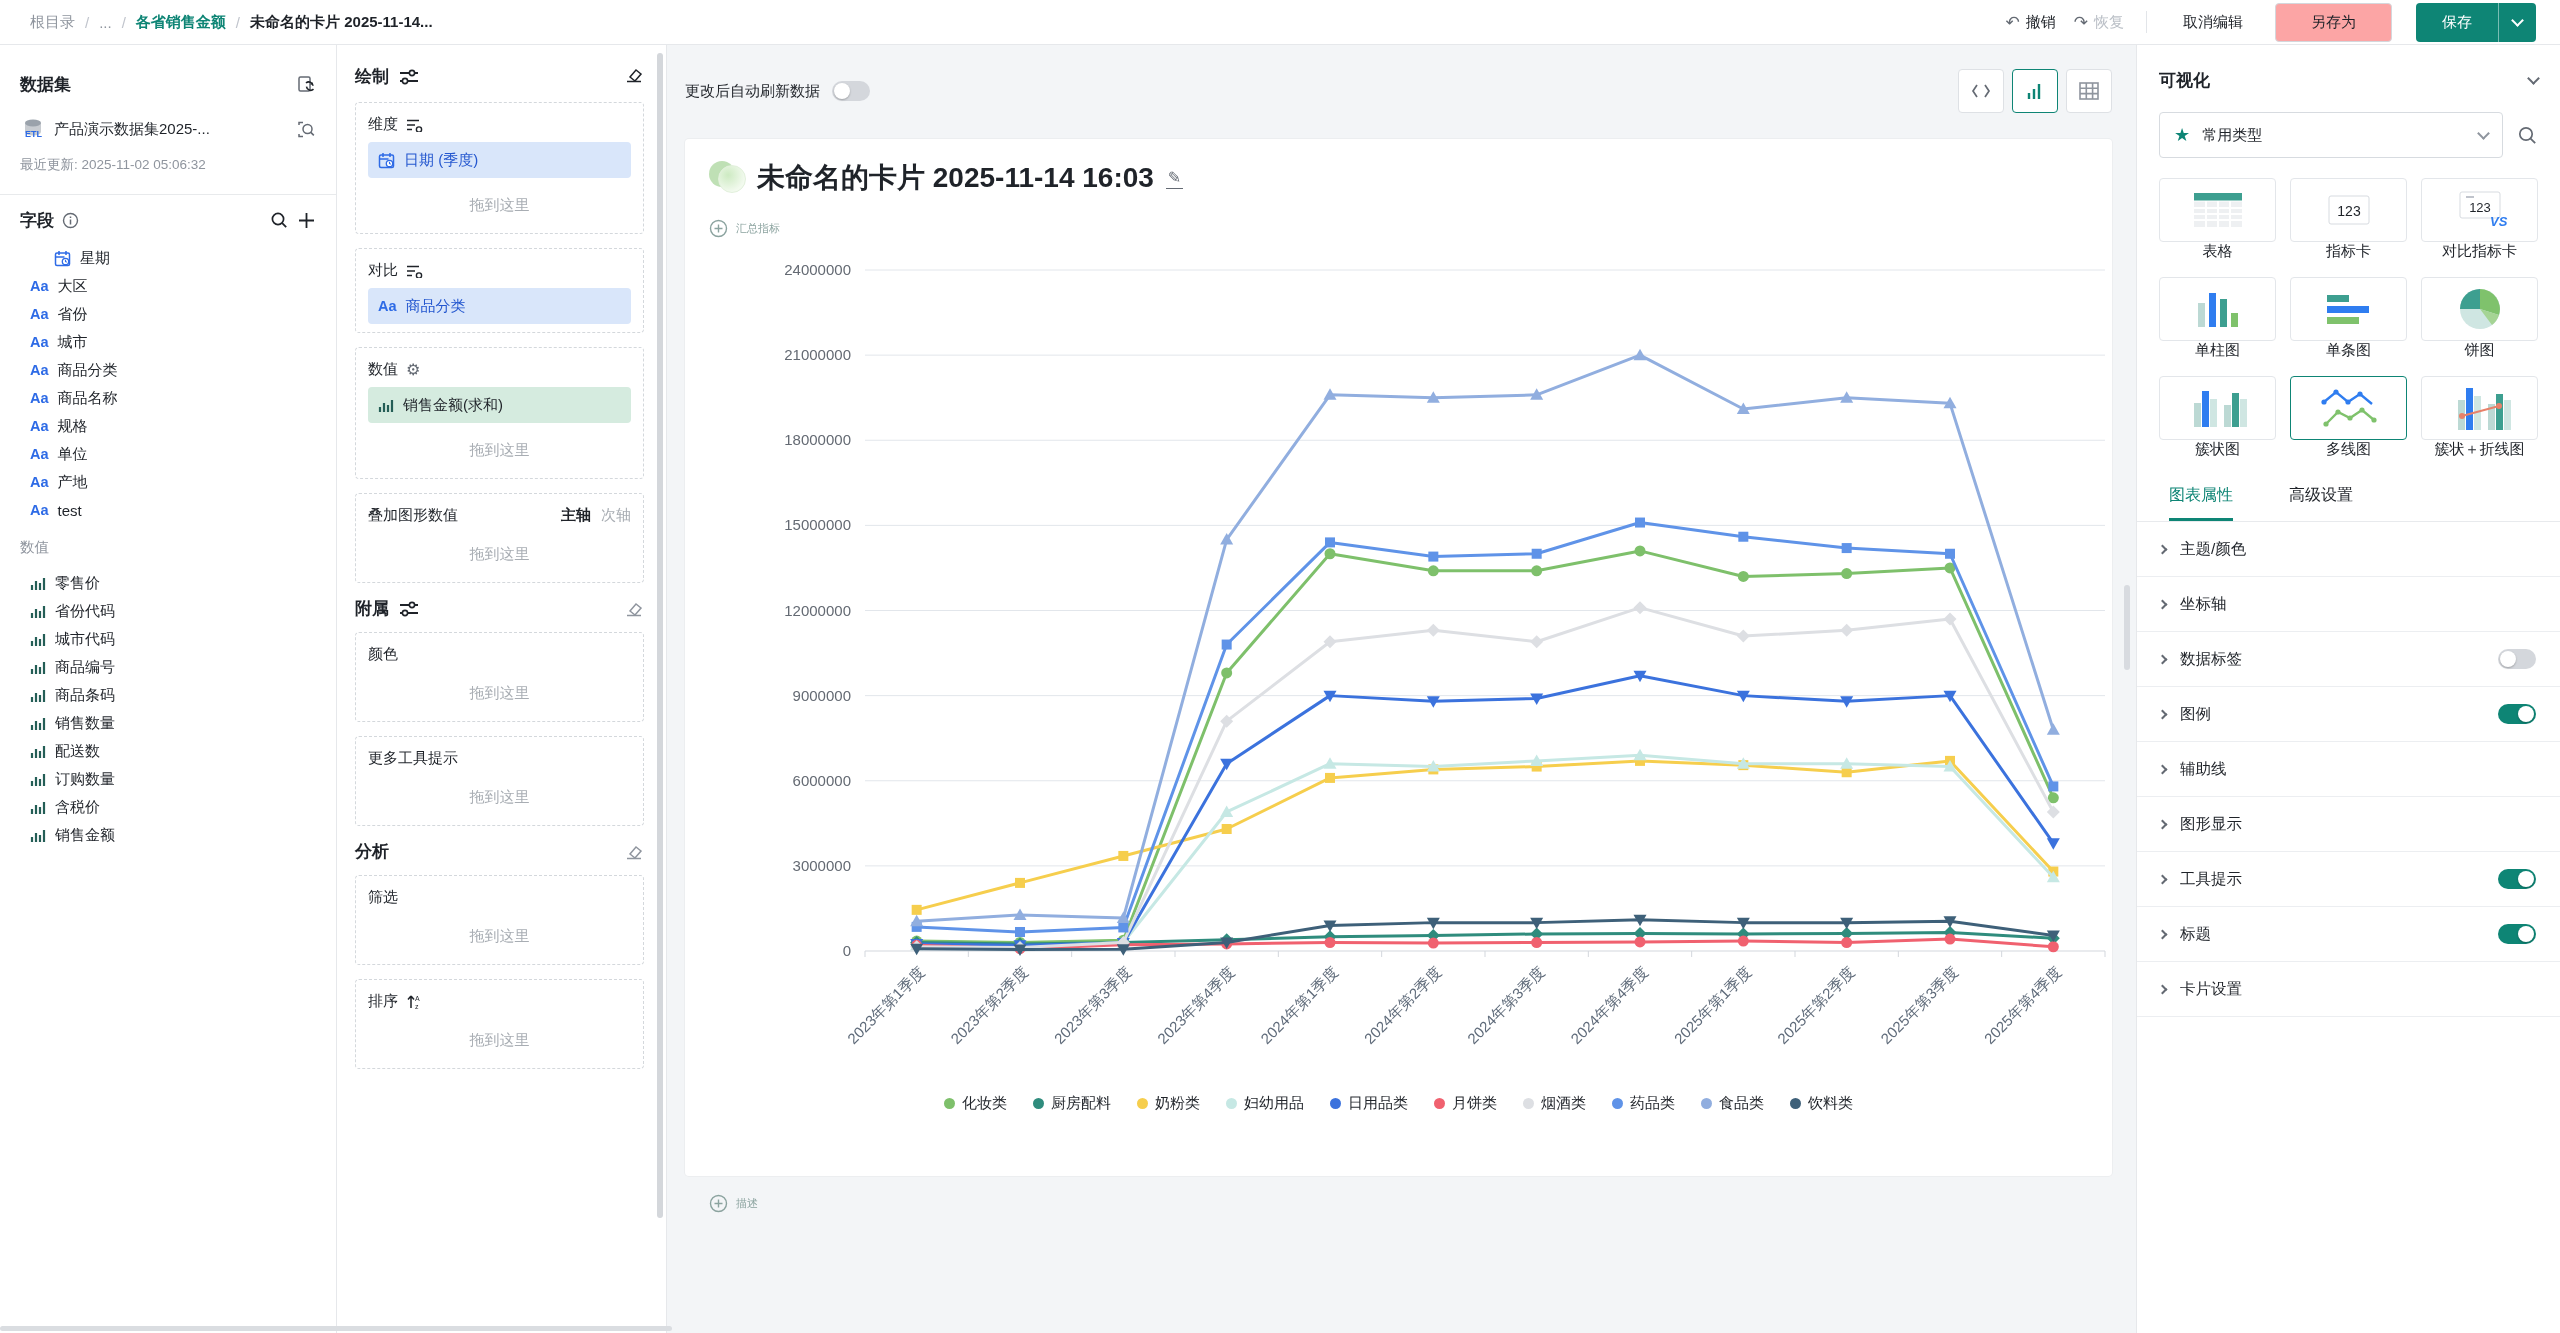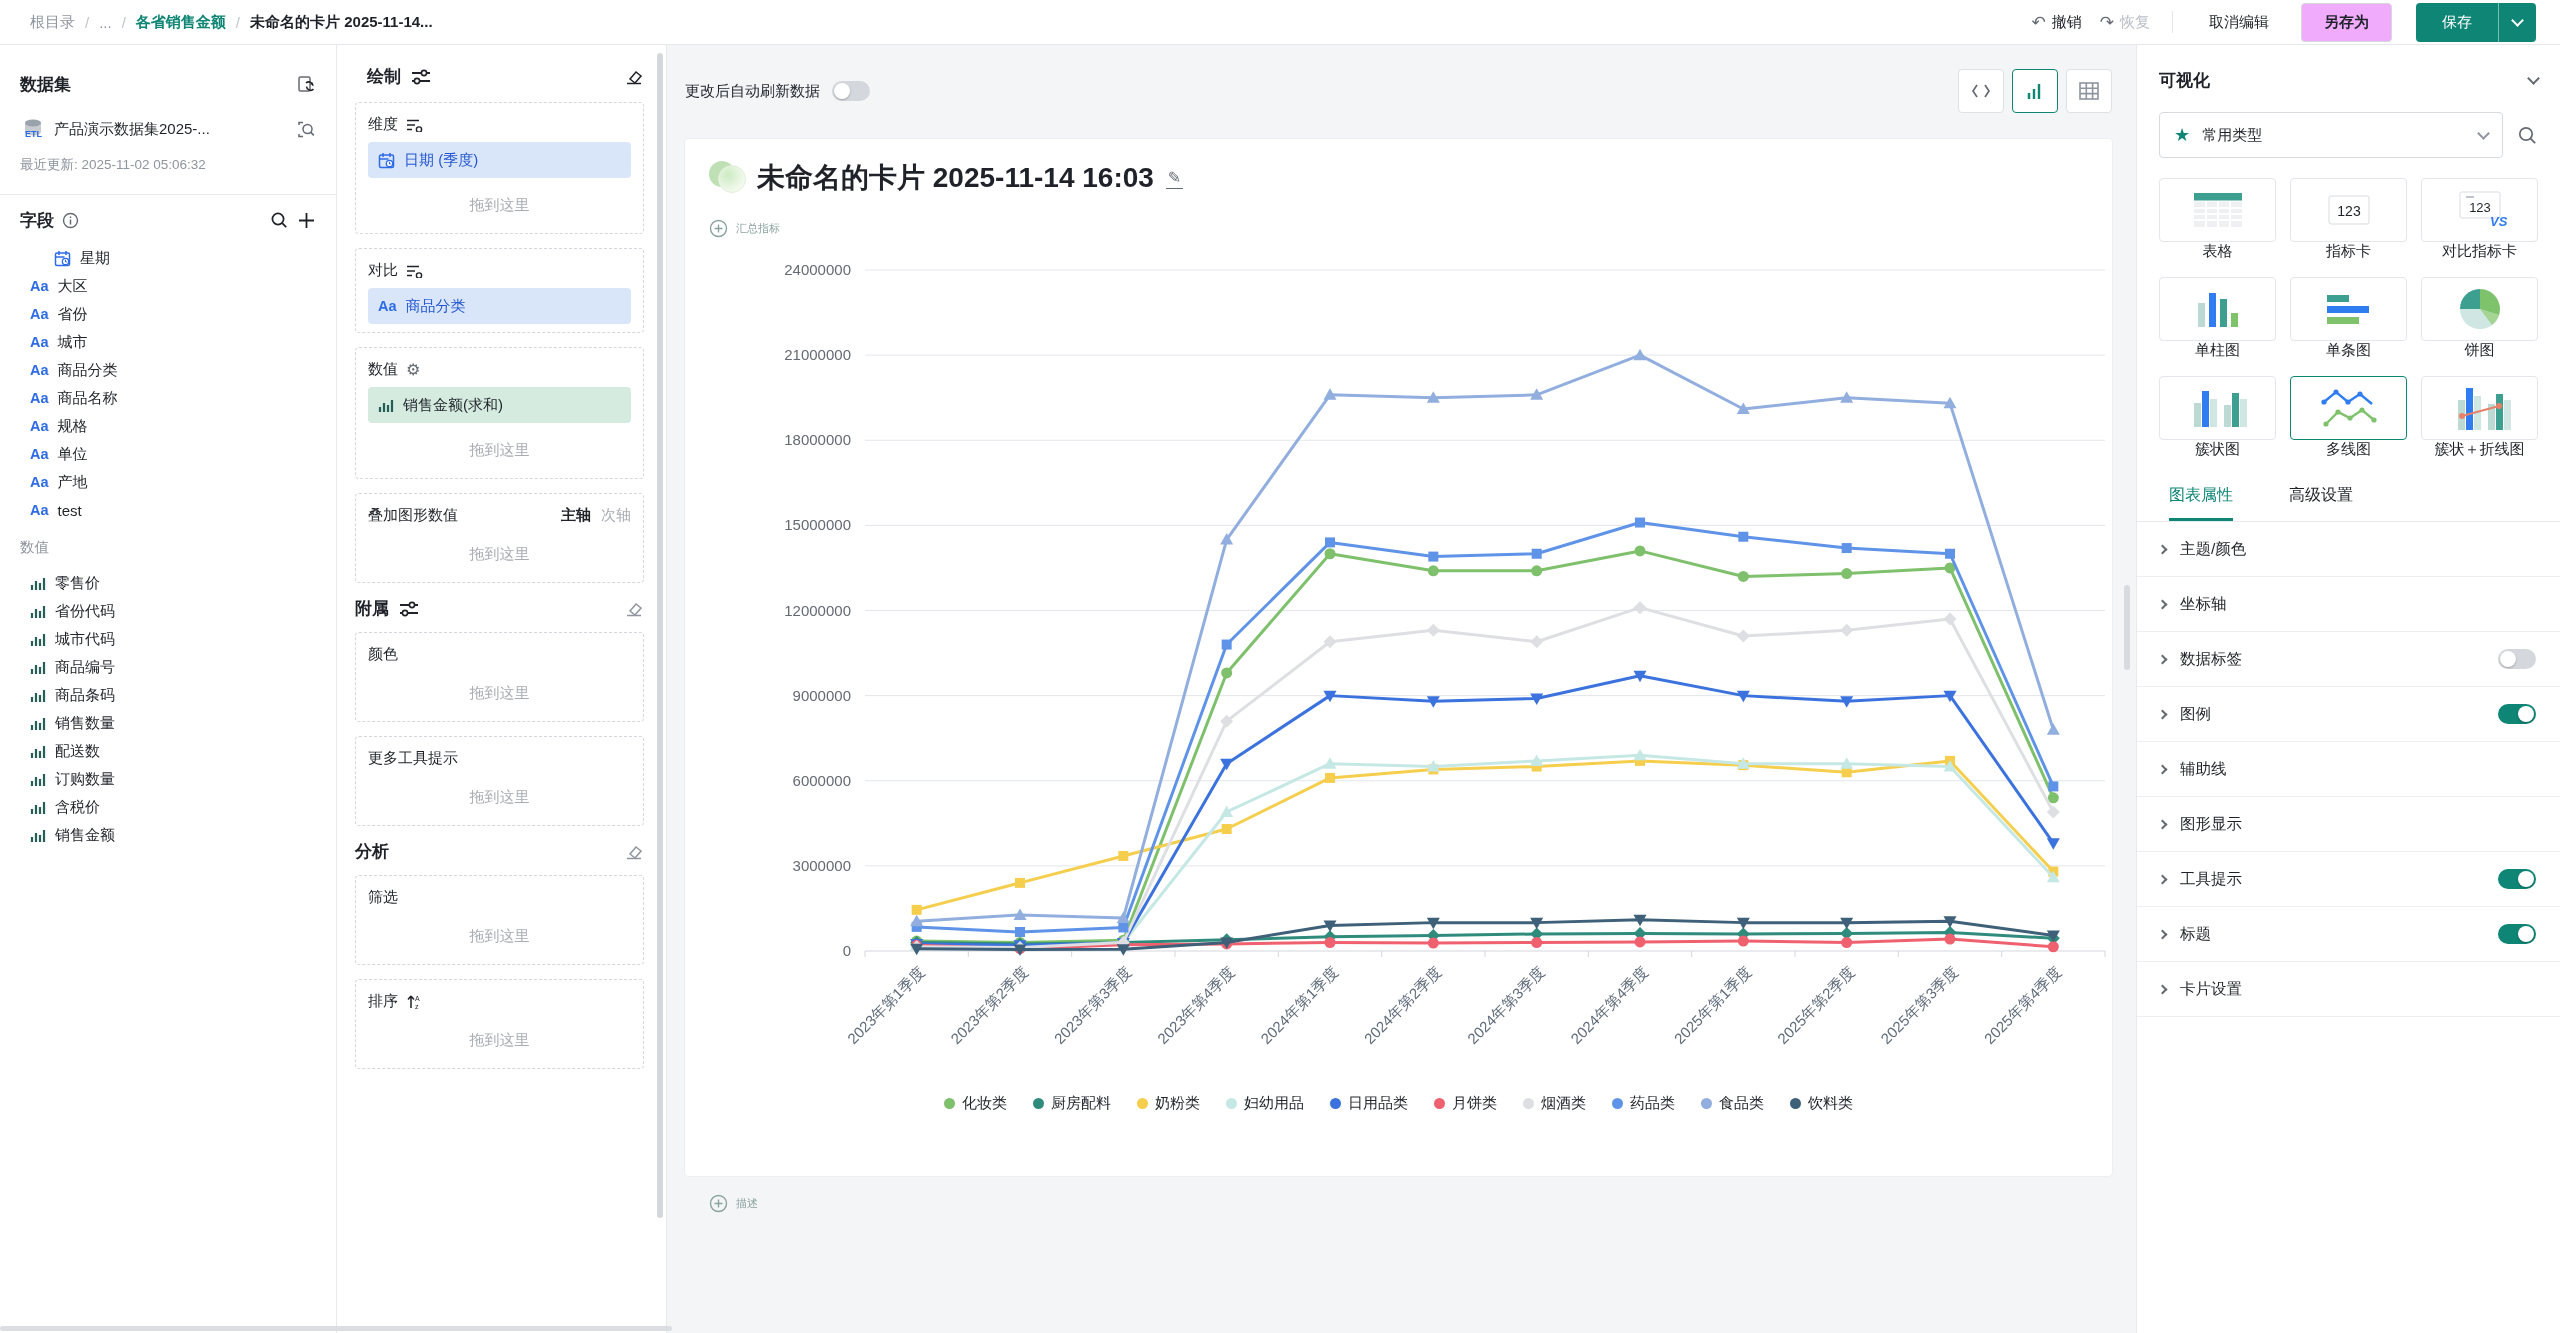--- a/index.html
+++ b/index.html
@@ -9,21 +9,21 @@
   .crumb-dim { color:#8f959e; }
   .crumb-sep { color:#c0c4cc; }
   .crumb-link { color:#0e8575; font-weight:bold; }
   .crumb-cur { color:#1f2329; font-weight:bold; }
   .topbar-right { display:flex; align-items:center; gap:18px; }
   .tb-act { display:flex; align-items:center; gap:6px; font-size:15px; cursor:pointer; }
   .tb-act .uicon { font-size:17px; }
   .tb-disabled { color:#bbc0c7; }
   .tb-divider { width:1px; height:22px; background:#e2e5e9; margin:0 4px; }
   .btn-plain { font-size:15px; padding:9px 14px; cursor:pointer; }
-  .btn-outline { font-size:15px; padding:9px 22px; border:1px solid #d4d7dc; border-radius:4px; background:#f0abfc; cursor:pointer;font-weight:bold; }
+  .btn-outline { font-size:15px; padding:9px 35px; border:1px solid #d4d7dc; border-radius:4px; background:#fca5a5; cursor:pointer; }
   .btn-save-group { display:flex; margin-left:6px; }
   .btn-save { background:#0e8575; color:#fff; font-size:15px; padding:10px 26px; border-radius:4px 0 0 4px; cursor:pointer; }
   .btn-save-caret { background:#0e8575; color:#fff; border-left:1px solid rgba(255,255,255,.45); border-radius:0 4px 4px 0; width:38px; display:flex; align-items:center; justify-content:center; cursor:pointer; }
   .chev { display:inline-block; width:9px; height:9px; border-right:2px solid currentColor; border-bottom:2px solid currentColor; transform:rotate(45deg); margin-top:-4px; }
   .chev-right { transform:rotate(-45deg); margin:0; }
   .main { display:flex; height:1288px; position:relative; }
   
   .ds-panel { width:337px; background:#fff; border-right:1px solid #e6e8eb; padding:28px 0 0 0; position:relative; }
   .ds-head { display:flex; align-items:center; justify-content:space-between; padding:0 20px; }
   .panel-title { font-size:17px; font-weight:bold; }
@@ -34,21 +34,21 @@
   .fields-head { display:flex; align-items:center; padding:14px 20px 6px 20px; gap:8px; }
   .fields-head .spacer { flex:1; }
   .field-list { padding:6px 0 0 0; }
   .field-item { display:flex; align-items:center; gap:9px; height:28px; padding-left:30px; font-size:15px; cursor:grab; }
   .field-item.indented { padding-left:54px;text-align:right; }
   .aa-ic { color:#2e6be6; font-weight:bold; font-size:14.5px; font-style:normal; }
   .sec-label { color:#8f959e; font-size:14.5px; padding:14px 0 6px 20px; }
   .hscroll { position:absolute; left:0; bottom:2px; width:672px; height:5px; background:#dadde1; border-radius:3px; z-index:5; }
   
   .draw-panel { width:330px; background:#fff; border-right:1px solid #e6e8eb; padding:20px 22px 0 18px; position:relative; overflow:hidden; }
-  .draw-head { display:flex; align-items:center; justify-content:space-between; margin-bottom:14px;margin-left:12px; }
+  .draw-head { display:flex; align-items:flex-start; justify-content:space-between; margin-bottom:14px; }
   .head-left { display:flex; align-items:center; gap:10px; }
   .well { border:1px dashed #d4d8dc; border-radius:4px; padding:12px 12px 6px 12px; margin-bottom:14px; }
   .well-title-row { display:flex; align-items:center; justify-content:space-between; font-size:15px; margin-bottom:4px; }
   .wt-left { display:flex; align-items:center; gap:8px; }
   .axis-opts { display:flex; gap:10px; font-size:15px; }
   .axis-main { font-weight:bold; }
   .axis-sub { color:#a8adb3; }
   .chip { display:flex; align-items:center; gap:9px; border-radius:4px; height:36px; padding:0 10px; font-size:15px; margin:8px 0 2px 0; cursor:grab; }
   .chip-dim { background:#d9e6fa; color:#2457cf; }
   .chip-quota { background:#d5ebdf; color:#1f2329; }

